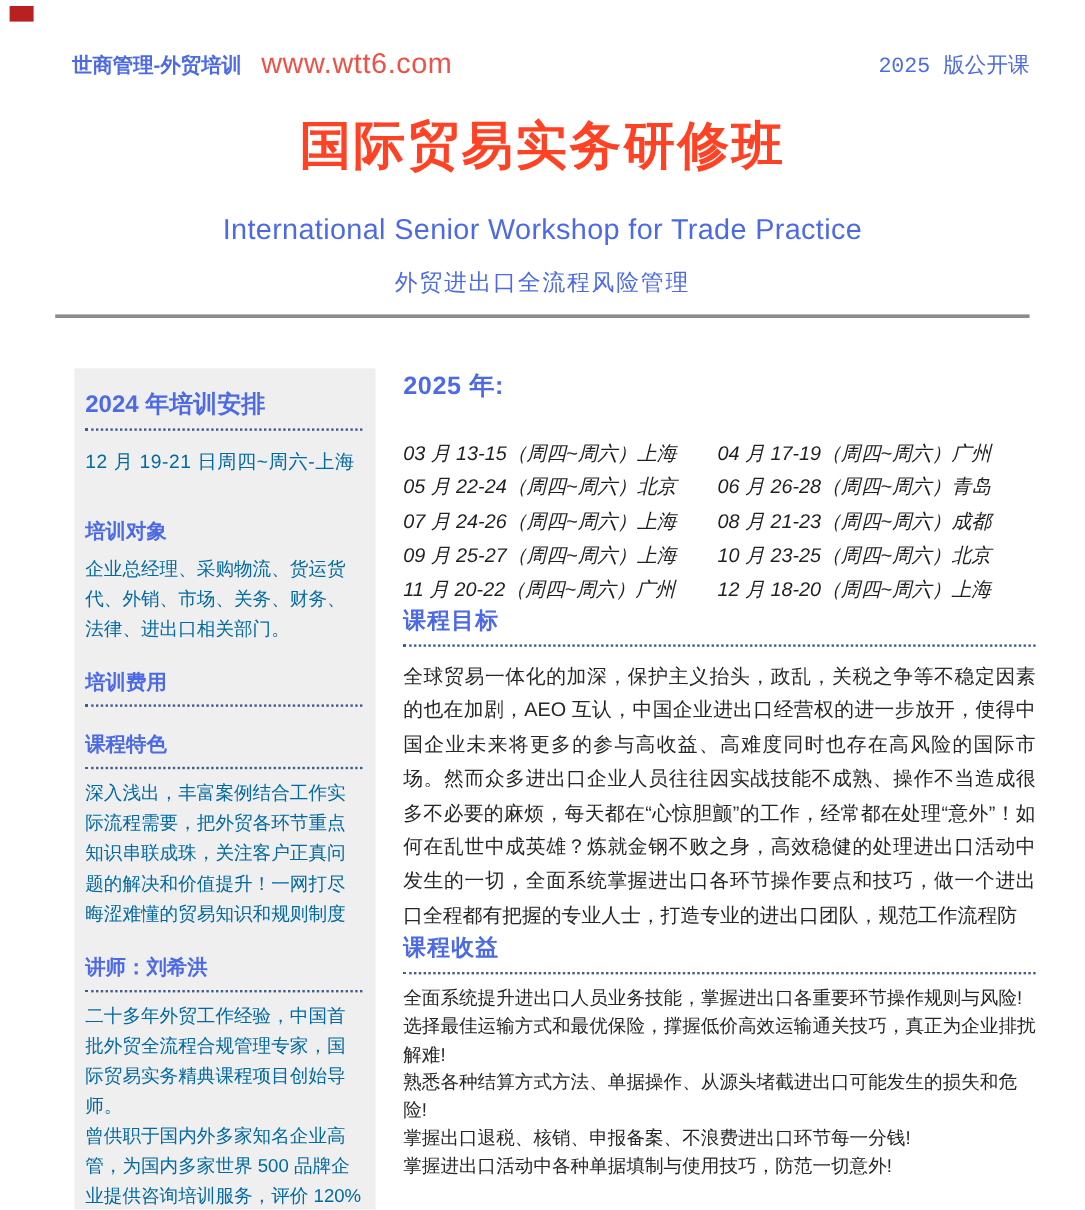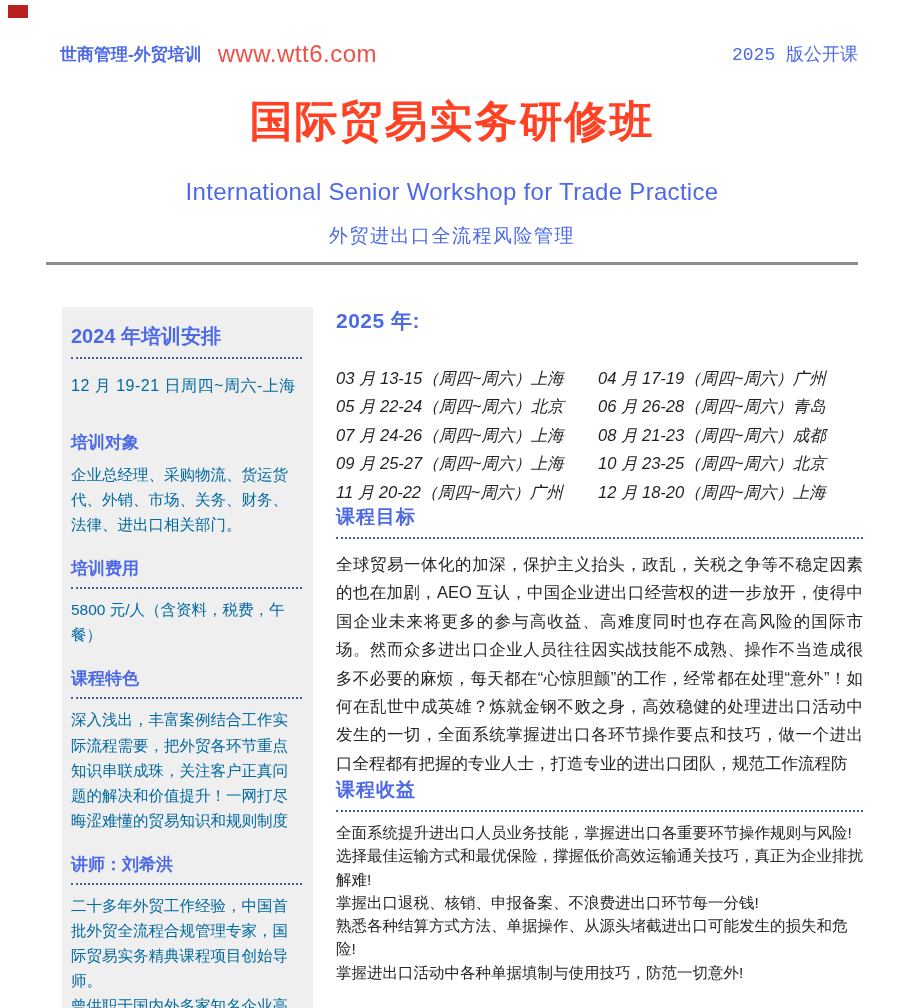--- a/index.html
+++ b/index.html
@@ -72,21 +72,20 @@
     </div>
 
     <div class="side-section" style="margin-top:32px">
       <div class="side-heading small">培训对象</div>
       <div class="side-text side-body">企业总经理、采购物流、货运货代、外销、市场、关务、财务、法律、进出口相关部门。</div>
     </div>
 
     <div class="side-section tight">
       <div class="side-heading small">培训费用</div>
       <hr class="dotline">
-      <div class="side-text side-body">5800 元/人（含资料，税费，午餐）</div>
     </div>
 
     <div class="side-section tight">
       <div class="side-heading small">课程特色</div>
       <hr class="dotline">
       <div class="side-text side-body">深入浅出，丰富案例结合工作实际流程需要，把外贸各环节重点知识串联成珠，关注客户正真问题的解决和价值提升！一网打尽晦涩难懂的贸易知识和规则制度</div>
     </div>
 
     <div class="side-section tight">
       <div class="side-heading small">讲师：刘希洪</div>
@@ -128,21 +127,21 @@
       <hr class="dotline">
       <div class="section-body">全球贸易一体化的加深，保护主义抬头，政乱，关税之争等不稳定因素的也在加剧，AEO 互认，中国企业进出口经营权的进一步放开，使得中国企业未来将更多的参与高收益、高难度同时也存在高风险的国际市场。然而众多进出口企业人员往往因实战技能不成熟、操作不当造成很多不必要的麻烦，每天都在“心惊胆颤”的工作，经常都在处理“意外”！如何在乱世中成英雄？炼就金钢不败之身，高效稳健的处理进出口活动中发生的一切，全面系统掌握进出口各环节操作要点和技巧，做一个进出口全程都有把握的专业人士，打造专业的进出口团队，规范工作流程防</div>
     </div>
 
     <div class="section">
       <div class="section-heading">课程收益</div>
       <hr class="dotline">
       <div class="benefit-list">
         <div class="benefit-item">全面系统提升进出口人员业务技能，掌握进出口各重要环节操作规则与风险!</div>
         <div class="benefit-item">选择最佳运输方式和最优保险，撑握低价高效运输通关技巧，真正为企业排扰解难!</div>
+        <div class="benefit-item">熟悉各种结算方式方法、单据操作、从源头堵截进出口可能发生的损失和危险!</div>
         <div class="benefit-item">掌握出口退税、核销、申报备案、不浪费进出口环节每一分钱!</div>
-        <div class="benefit-item">熟悉各种结算方式方法、单据操作、从源头堵截进出口可能发生的损失和危险!</div>
         <div class="benefit-item">掌握进出口活动中各种单据填制与使用技巧，防范一切意外!</div>
 
       </div>
     </div>
   </div>
 
 </div>
 
 </body></html>

